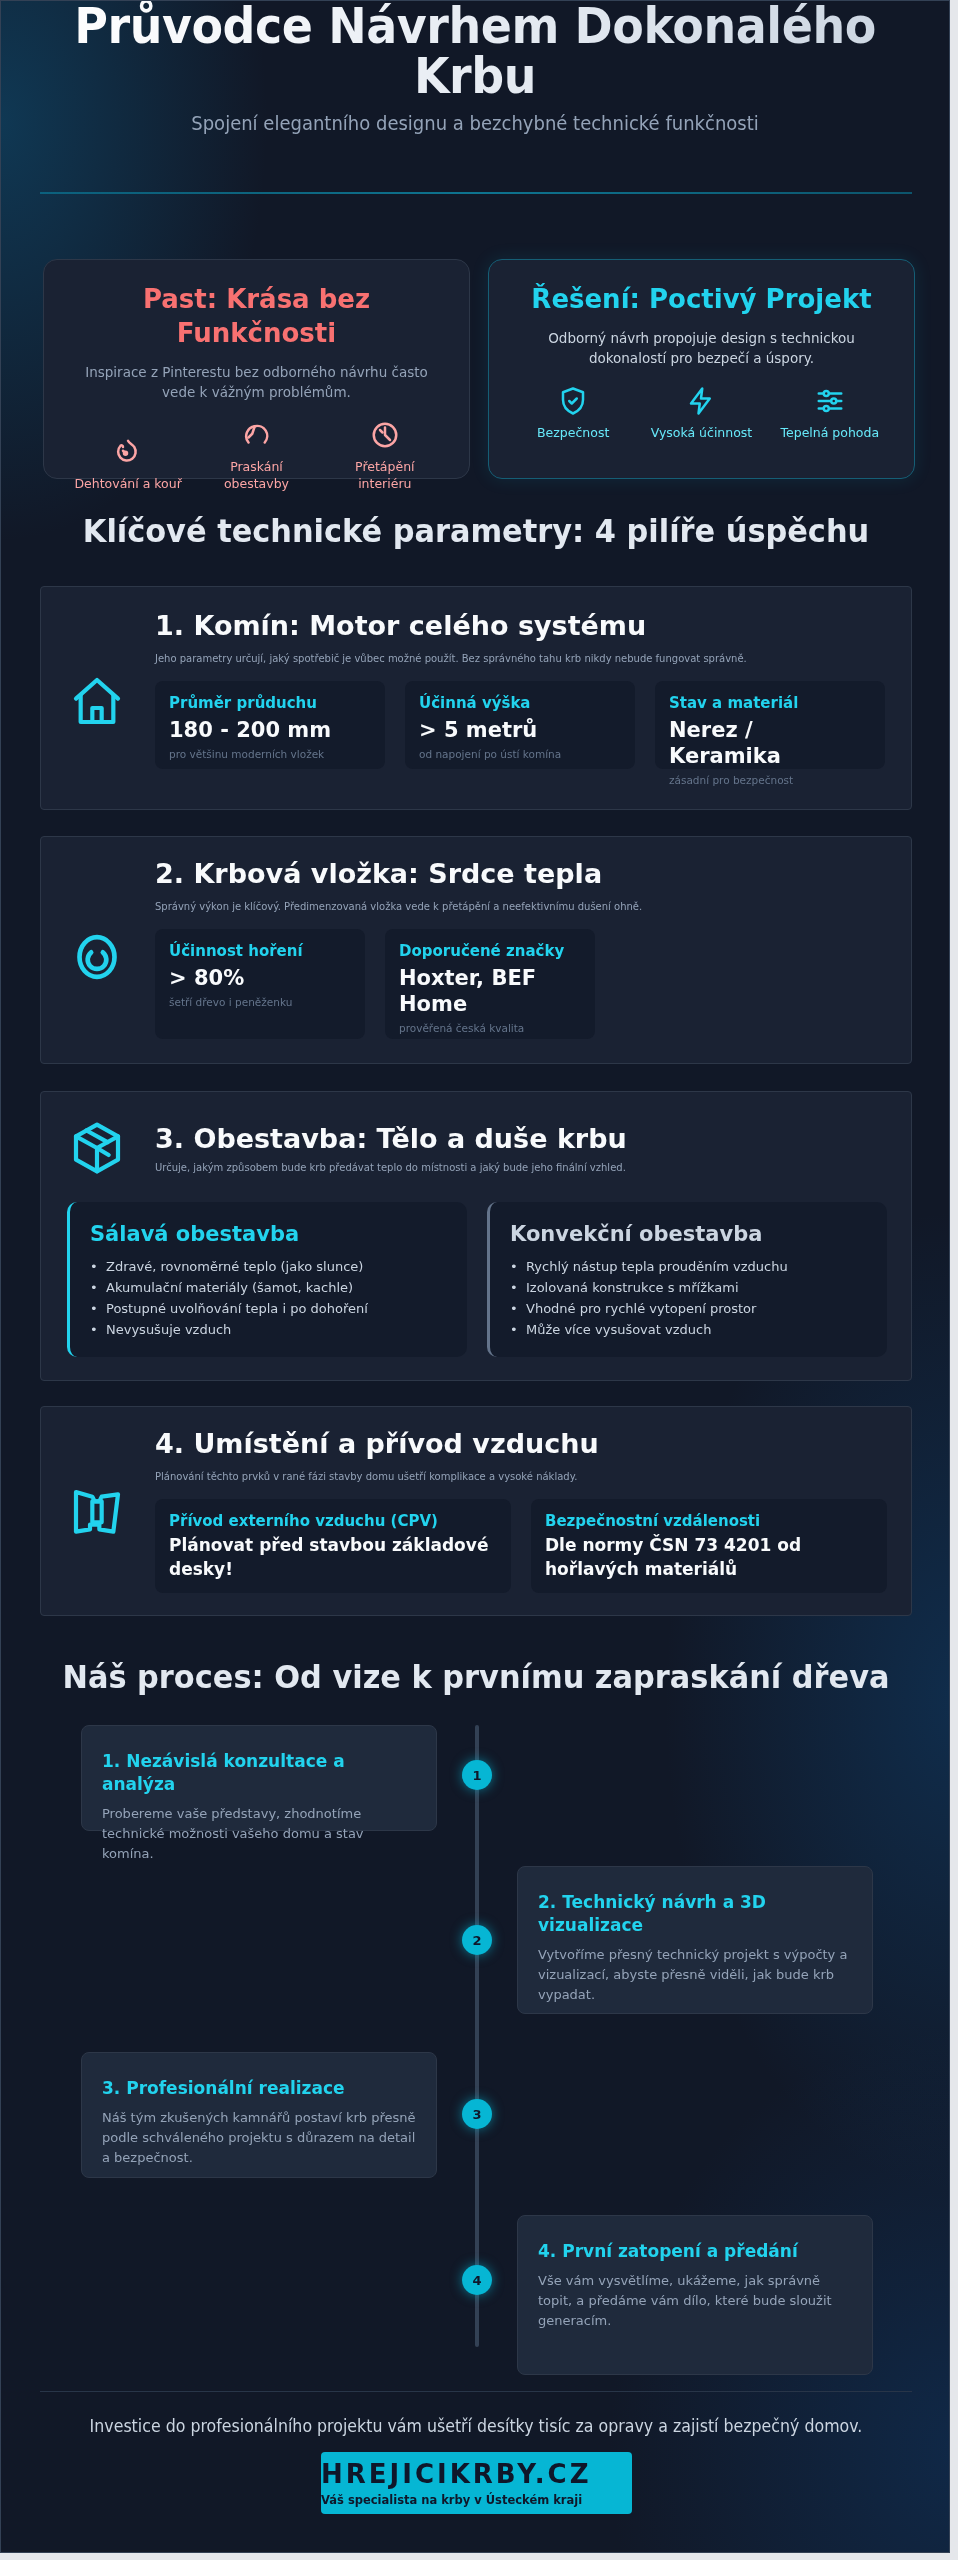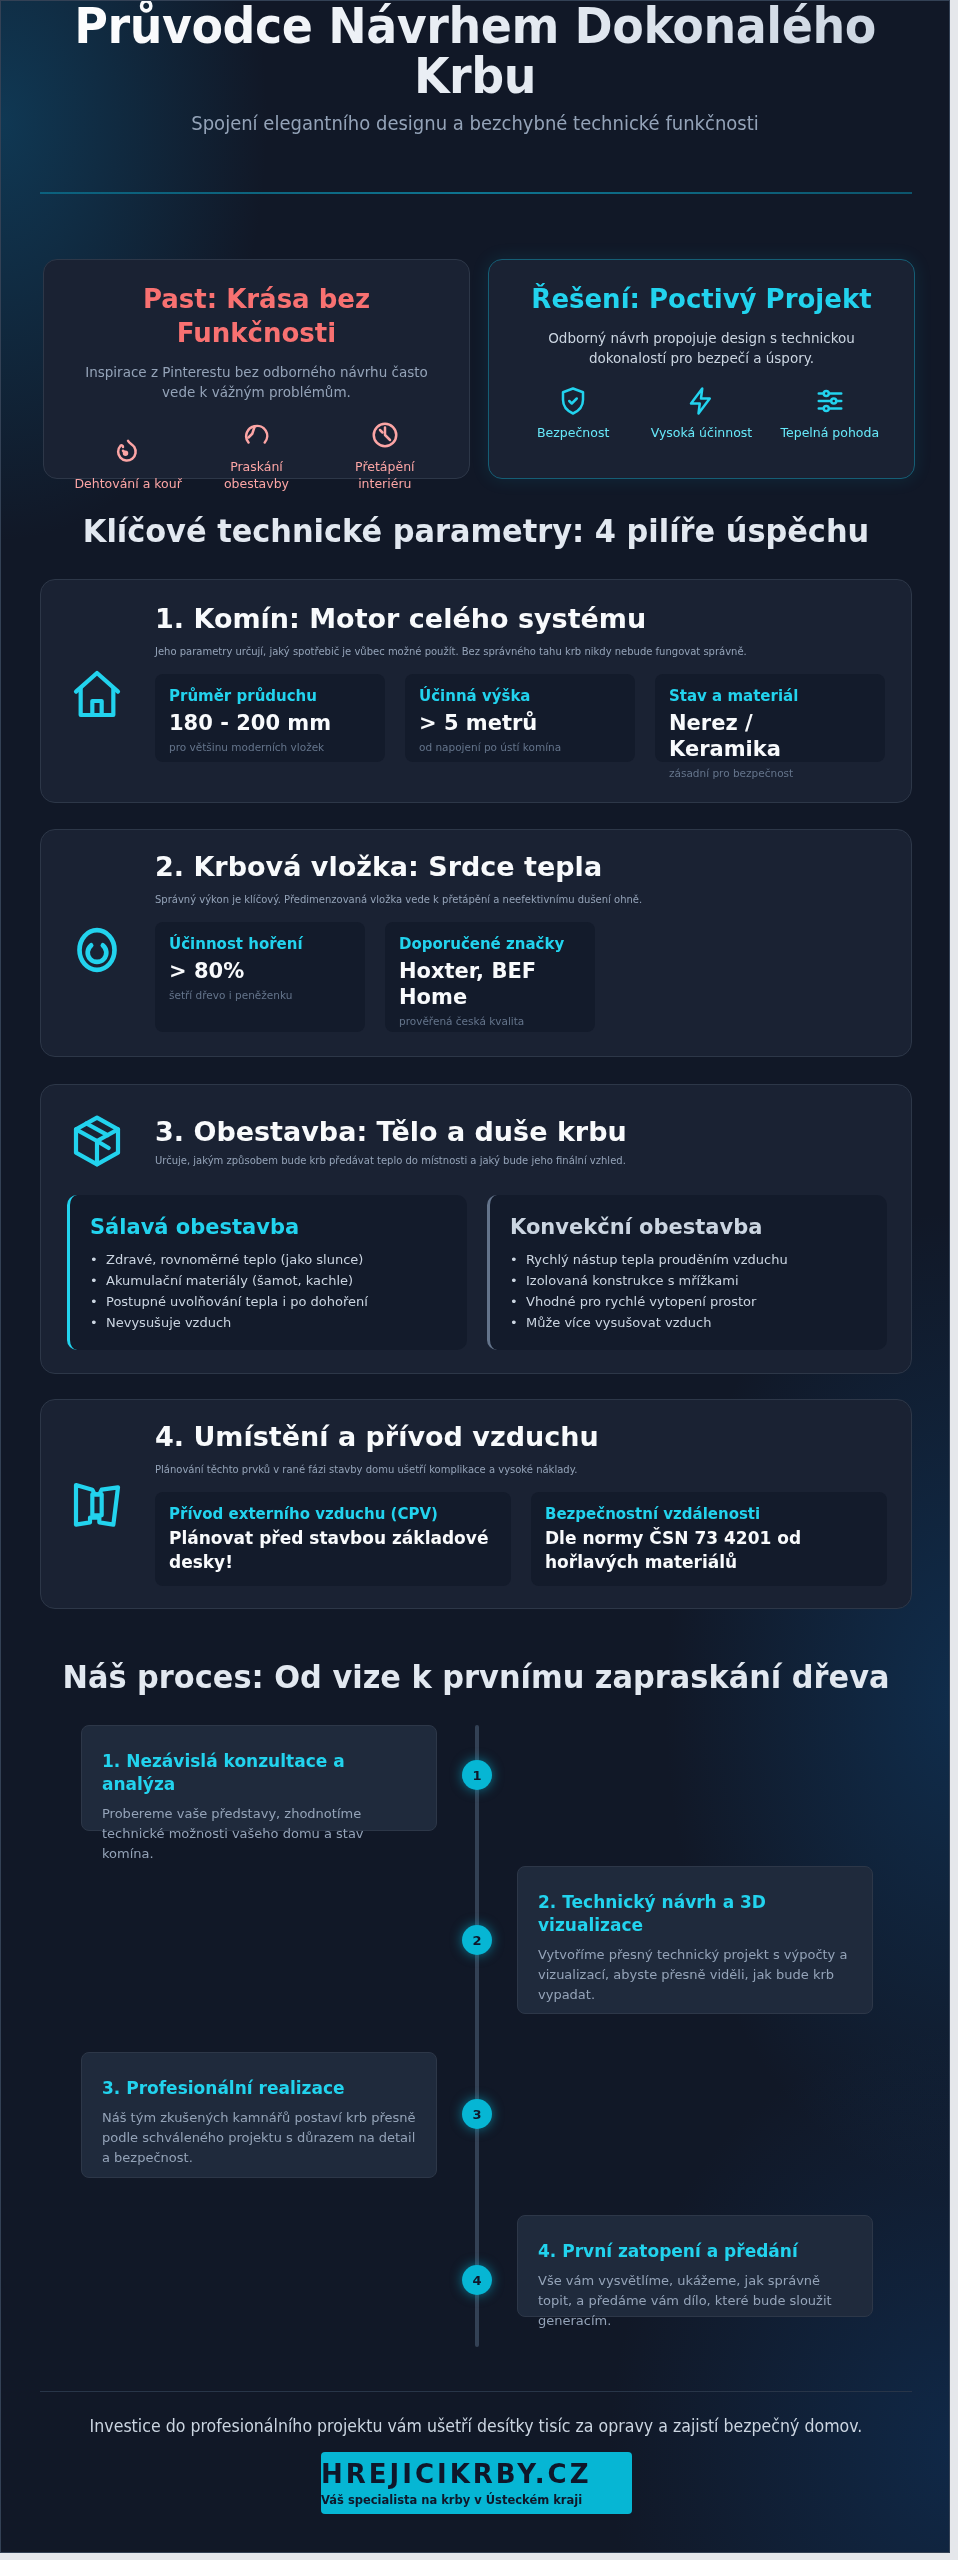--- a/index.html
+++ b/index.html
@@ -50,21 +50,21 @@
   .icon-item svg { width: 30px; height: 30px; }
   .icon-item span { margin-top: 8px; font-size: 12.5px; line-height: 17px; }
   .problem .icon-item span { color: #fca5a5; }
   .solution .icon-item span { color: #67e8f9; }
 
   .section-title { position: absolute; left: 0; width: 950px; text-align: center; font-weight: bold; color: #e2e8f0; }
   .st1 { top: 508px; font-size: 32px; line-height: 44px; transform: scaleX(0.95); }
 
   .pillar {
     position: absolute; left: 39px; width: 872px;
-    background: #1a2233; border: 1px solid #2d3748; border-radius: 15px;
+    background: #1a2233; border: 1px solid #2d3748; border-radius: 4px; margin-top: 7px;
   }
   .pillar .picon { position: absolute; left: 28px; width: 56px; height: 56px; }
   .pillar .pbody { position: absolute; left: 114px; right: 24px; }
   .pillar h3 { font-size: 27px; line-height: 34px; font-weight: bold; color: #f8fafc; transform-origin: left; }
   .pillar .desc { margin-top: 6px; font-size: 10px; line-height: 20px; color: #94a3b8; }
   .stats { display: flex; gap: 20px; margin-top: 12px; }
   .stat {
     background: #131b2b; border-radius: 8px; padding: 12px 14px 10px; flex: 0 0 auto;
   }
   .stat .k { font-size: 15px; font-weight: bold; color: #22d3ee; line-height: 20px; }
@@ -108,21 +108,21 @@
   .timeline-line { position: absolute; left: 474px; top: 1724px; width: 4px; height: 622px; background: #334155; border-radius: 2px; }
   .step {
     position: absolute; width: 356px; background: #1f2a3c; border: 1px solid #2d3748;
     border-radius: 8px; padding: 24px 20px 18px;
   }
   .step h5 { font-size: 17px; font-weight: bold; color: #22d3ee; line-height: 23px; }
   .step p { margin-top: 8px; font-size: 13px; line-height: 20px; color: #94a3b8; }
   .s1 { left: 80px; top: 1724px; height: 106px; }
   .s2 { left: 516px; top: 1865px; height: 148px; }
   .s3 { left: 80px; top: 2051px; height: 126px; }
-  .s4 { left: 516px; top: 2214px; height: 102px; }
+  .s4 { left: 516px; top: 2214px; height: 160px; }
   .dot {
     position: absolute; left: 461px; width: 30px; height: 30px; border-radius: 50%;
     background: #06b6d4; color: #0f172a; font-weight: bold; font-size: 13px;
     display: flex; align-items: center; justify-content: center;
     box-shadow: 0 0 12px rgba(6,182,212,0.6);
   }
   .d1 { top: 1759px; } .d2 { top: 1924px; } .d3 { top: 2098px; } .d4 { top: 2264px; }
 
   .footer-hr { position: absolute; left: 39px; top: 2390px; width: 872px; height: 1px; background: #283548; }
   .footer-text { position: absolute; left: 0; width: 950px; top: 2415px; text-align: center; font-size: 17px; color: #cbd5e1; transform: scaleX(0.93); }

